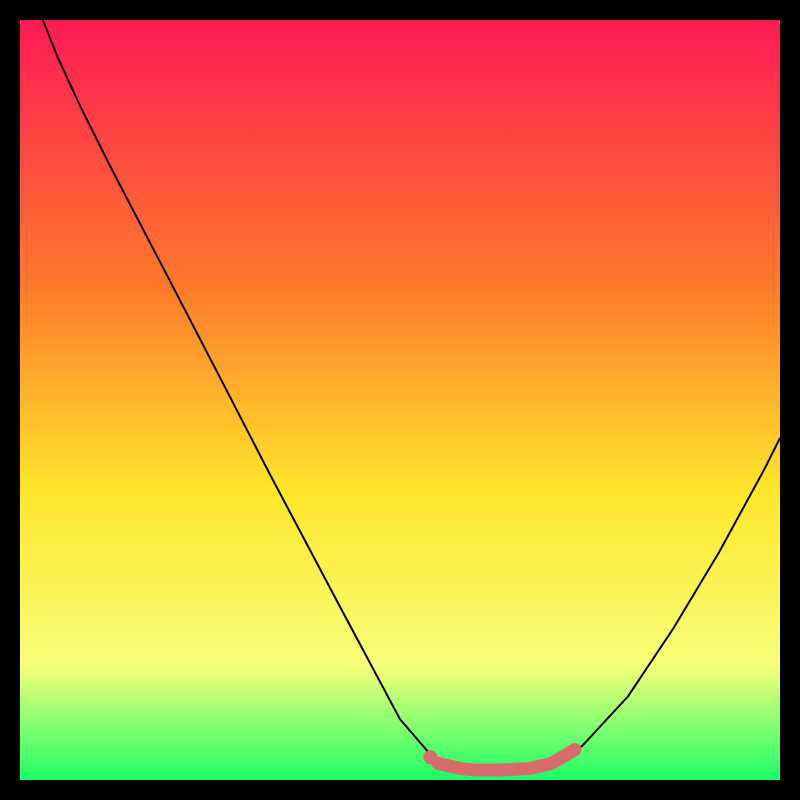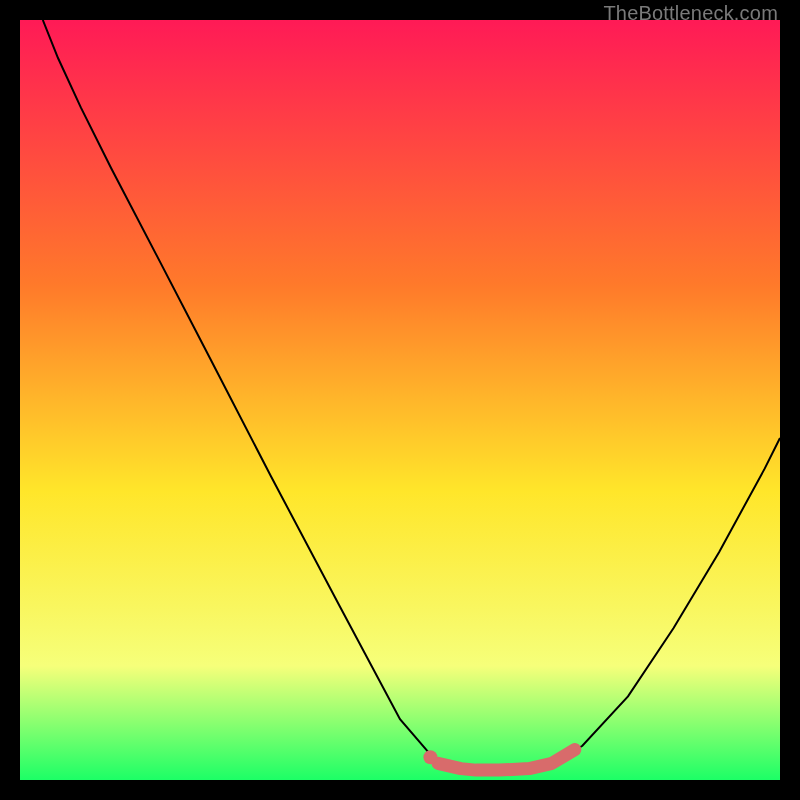--- a/index.html
+++ b/index.html
@@ -48,14 +48,13 @@
         <stop id="g2" offset="62%" stop-color="#ffe62a"></stop>
         <stop id="g3" offset="85%" stop-color="#f6ff7a"></stop>
         <stop id="g4" offset="100%" stop-color="#1cff66"></stop>
       </linearGradient>
     </defs>
     <rect x="0" y="0" width="760" height="760" fill="url(#bg-grad)"></rect>
     <path id="curve-path" fill="none" stroke="#000000" stroke-width="2" d="M22.8 0.0 L38.0 38.0 L60.8 87.4 L91.2 148.2 L136.8 235.6 L190.0 338.2 L250.8 456.0 L319.2 585.2 L380.0 699.2 L418.0 743.3 L440.8 748.6 L456.0 750.1 L478.8 750.1 L509.2 748.6 L532.0 743.3 L562.4 725.8 L608.0 676.4 L653.6 608.0 L699.2 532.0 L744.8 448.4 L760.0 418.0"></path>
     <path id="highlight-path" fill="none" stroke="#d86b6b" stroke-width="13" stroke-linecap="round" stroke-linejoin="round" d="M418.0 743.3 L440.8 748.6 L456.0 750.1 L478.8 750.1 L509.2 748.6 L532.0 743.3 L554.8 729.6"></path>
     <circle id="highlight-dot" r="7" fill="#d86b6b" cx="410.4" cy="737.2"></circle>
   </svg>
-  <div class="watermark">TheBottleneck.com</div>
 </div>
 
 </body></html>

